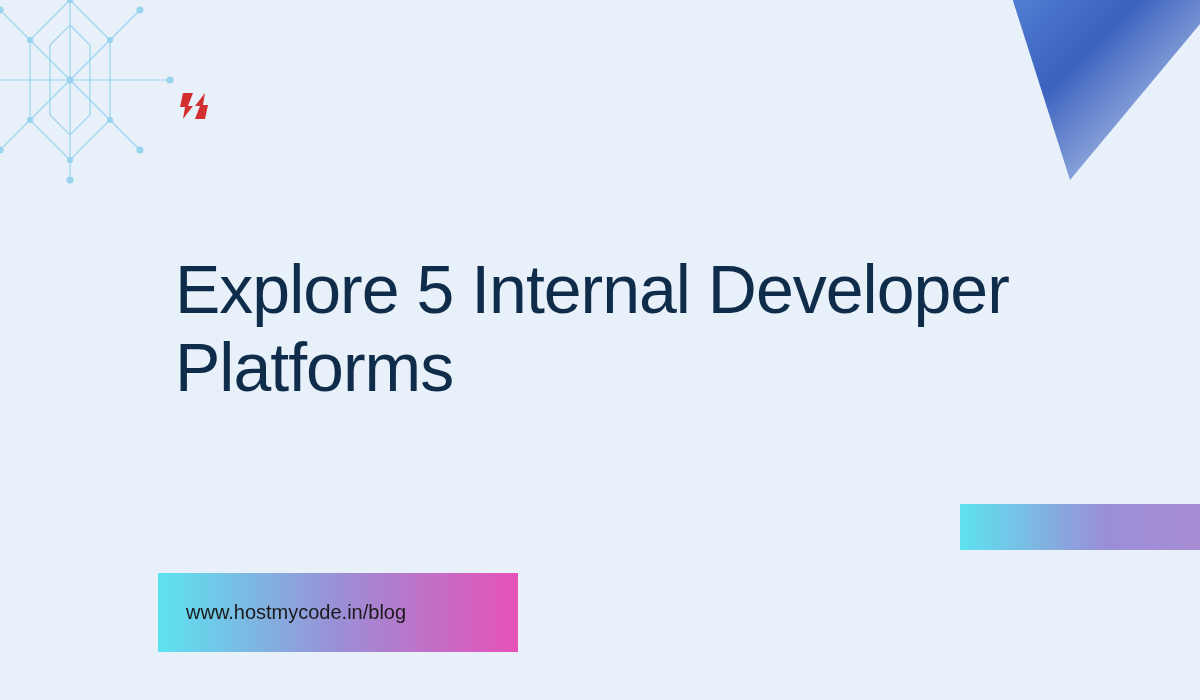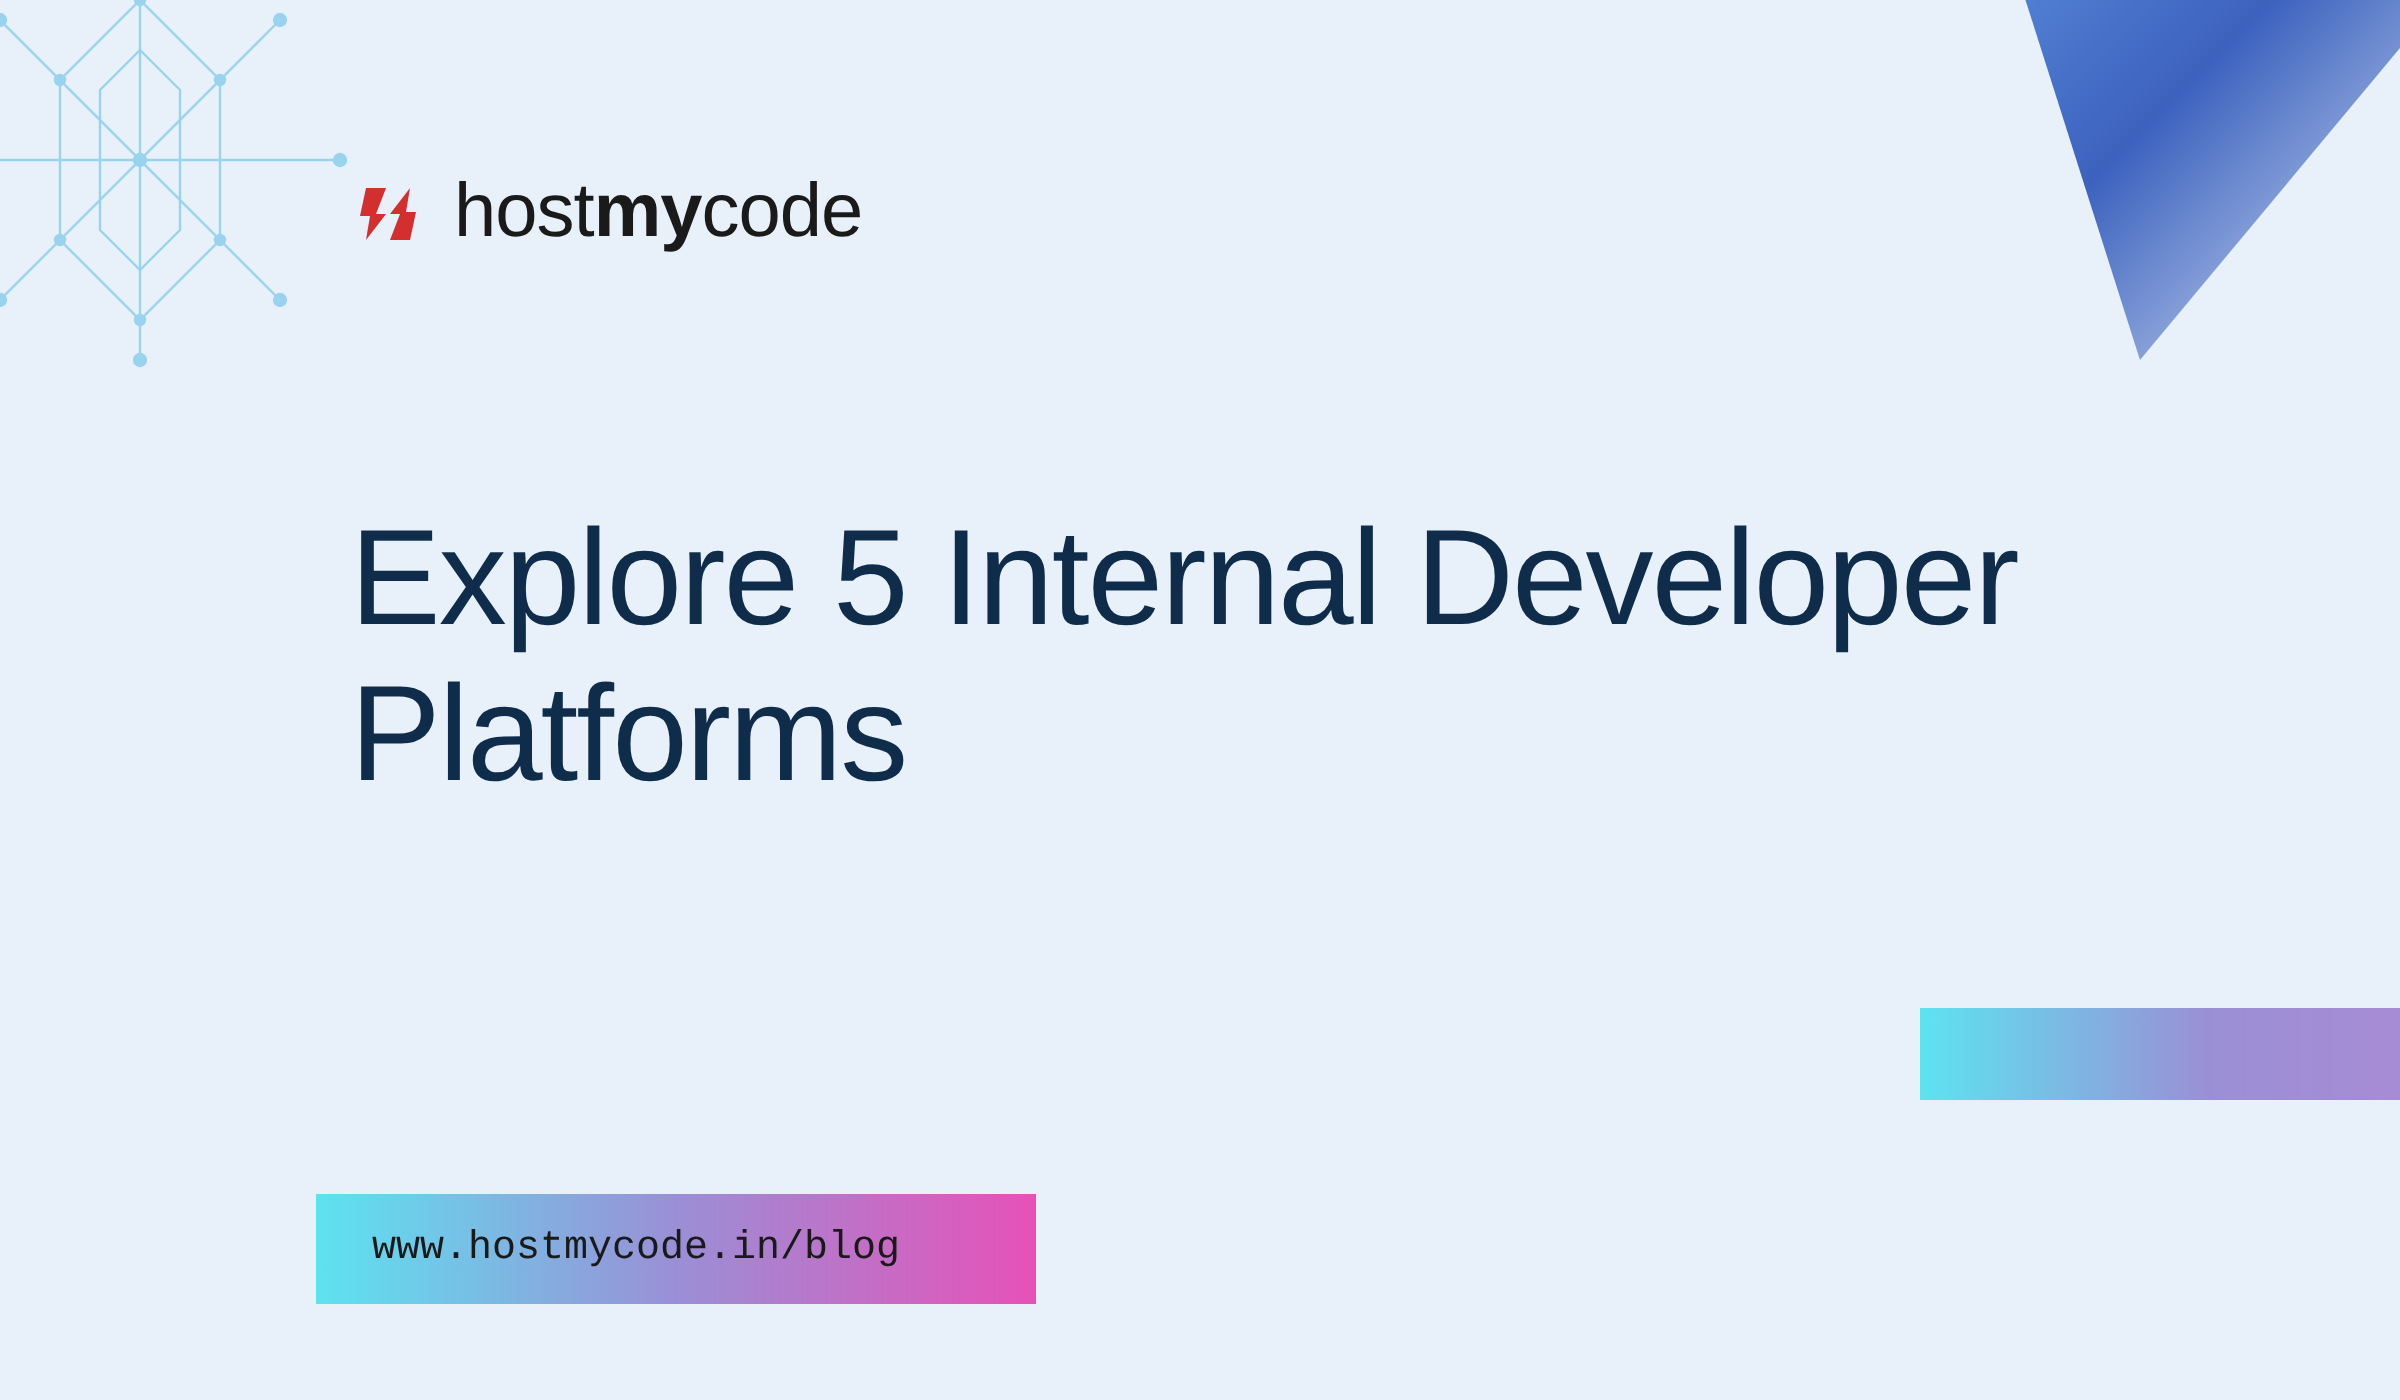--- a/index.html
+++ b/index.html
@@ -54,23 +54,22 @@
       color: #0f2d4a;
       line-height: 1.15;
       letter-spacing: -1px;
       max-width: 850px;
     }
     .url-bar {
       position: absolute;
       bottom: 48px;
       left: 158px;
       background: linear-gradient(90deg, #5de3f0 0%, #9a8fd6 50%, #e751b8 100%);
-      padding: 16px 28px;
+      padding: 28px 28px;
       min-width: 360px;
-      font-family: Liberation Mono, monospace;
     }
     .url-text {
       font-size: 20px;
       font-weight: 500;
       color: #1a1a1a;
     }
     .accent-bar {
       position: absolute;
       bottom: 150px;
       right: 0;
@@ -117,23 +116,20 @@
     </linearGradient>
   </defs>
   <polygon points="60,0 280,0 280,40 130,220" fill="url(#trigrad)" opacity="0.9"></polygon>
 </svg>
 
 <div class="logo-container">
   <svg class="logo-icon" viewBox="0 0 42 42">
     <path d="M 8,8 L 18,8 L 13,21 L 18,21 L 8,34 L 10,22 L 5,22 Z" fill="#d32f2f"></path>
     <path d="M 24,8 L 34,8 L 29,21 L 34,21 L 24,34 L 26,22 L 21,22 Z" fill="#d32f2f" transform="rotate(180 27 21)"></path>
   </svg>
-  <div class="logo-text">
-    <span>host</span><span class="bold">my</span><span>code</span>
-  </div>
 </div>
 
 <h1 class="headline">Explore 5 Internal Developer Platforms</h1>
 
 <div class="url-bar">
   <div class="url-text">www.hostmycode.in/blog</div>
 </div>
 
 <div class="accent-bar"></div>
 

